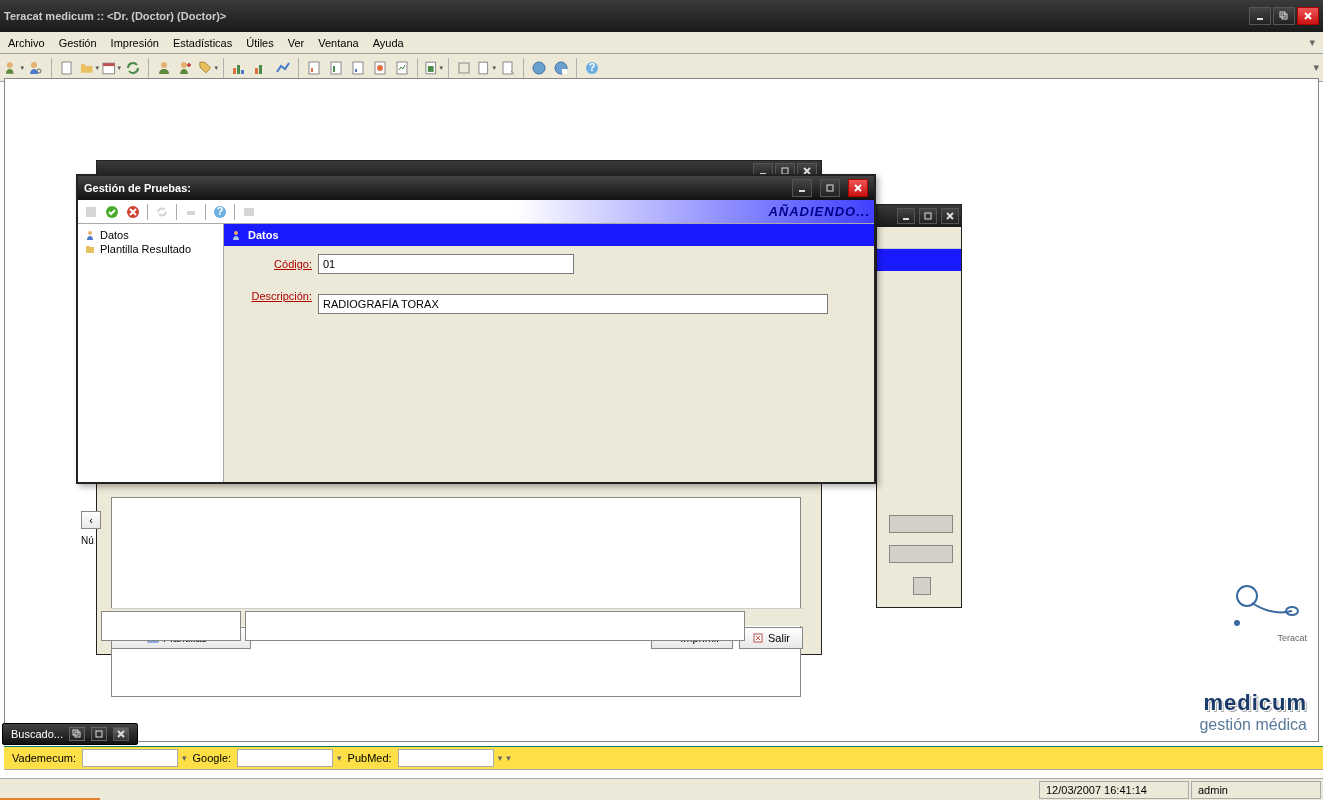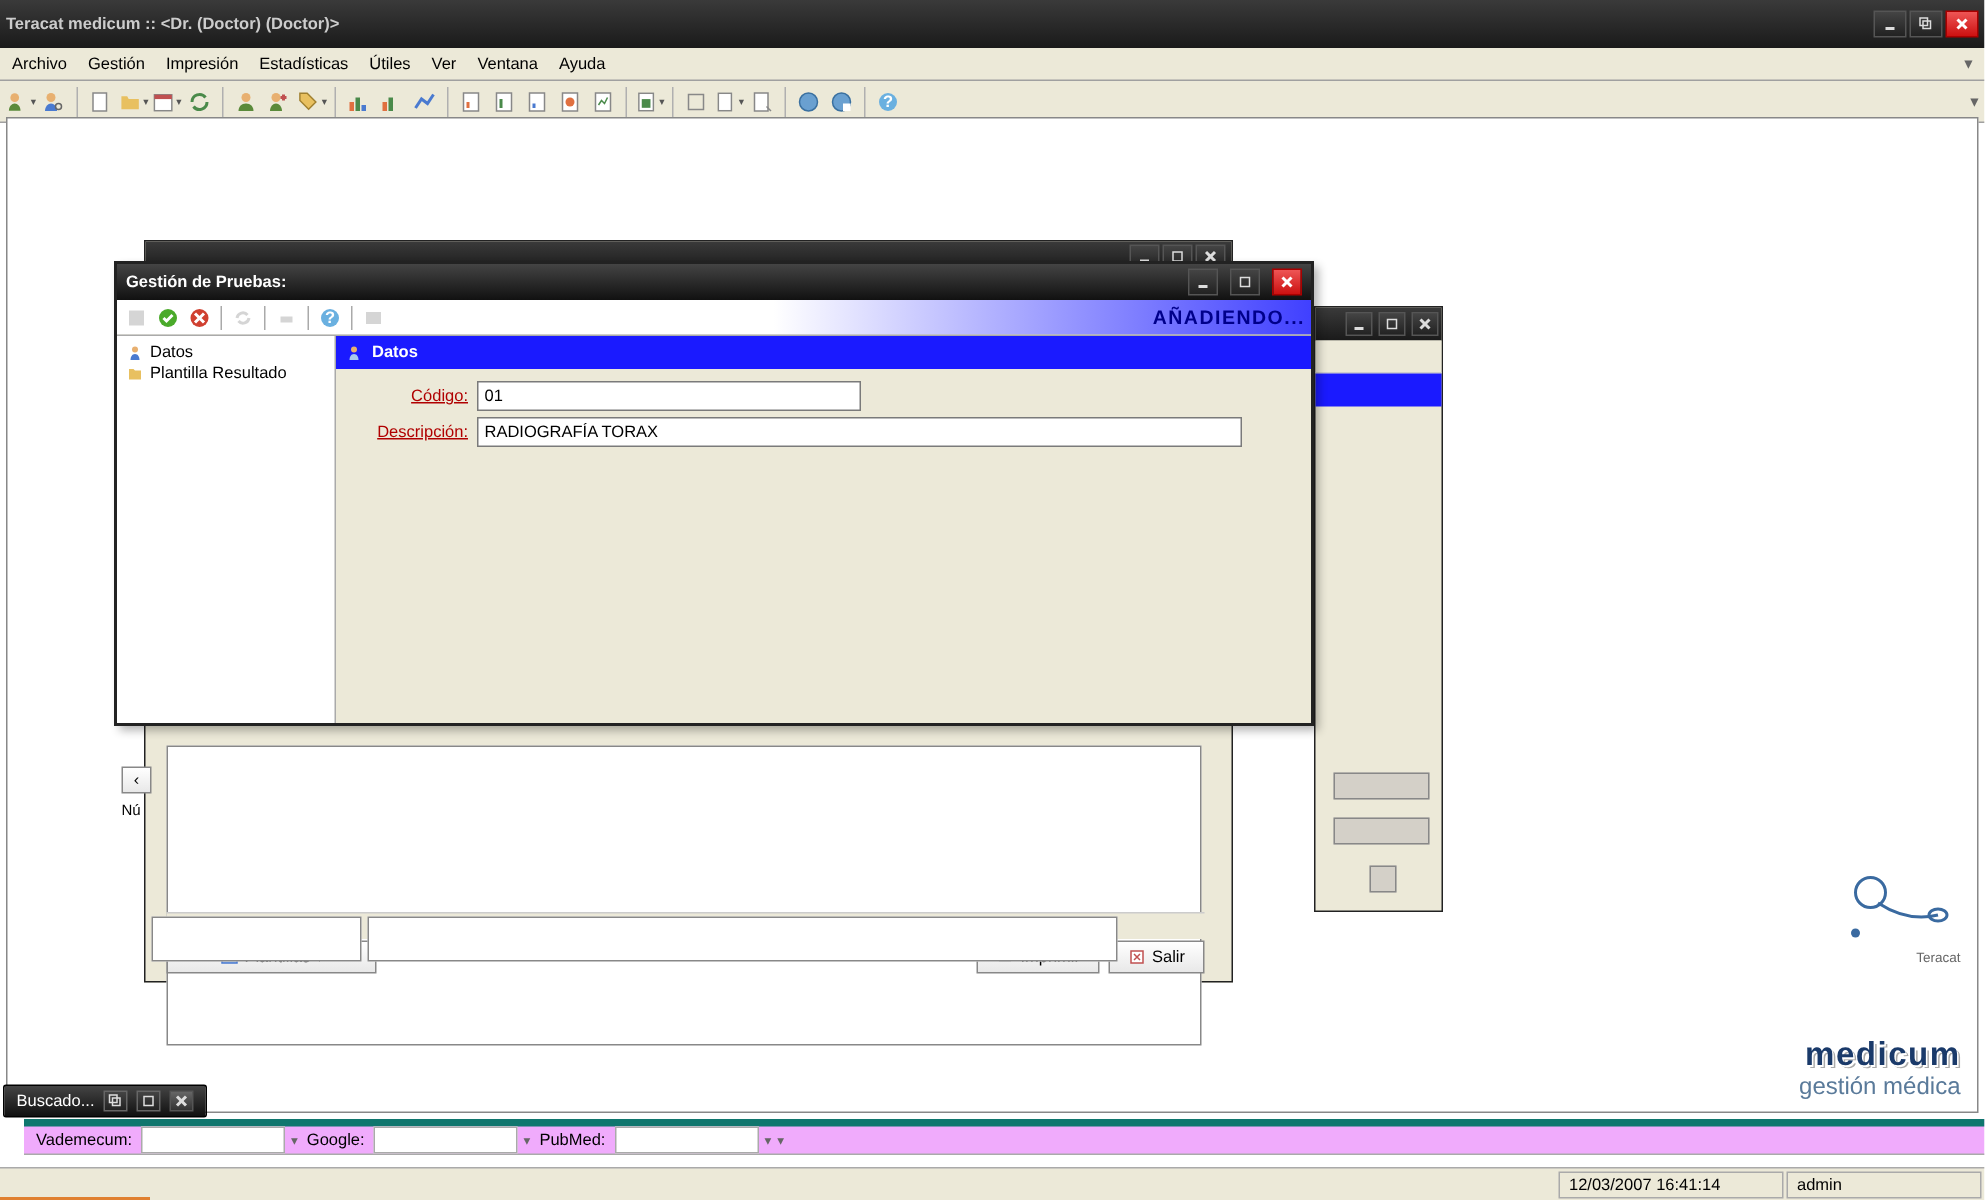--- a/index.html
+++ b/index.html
@@ -51,21 +51,21 @@
   .bw2-stripe{height:22px;background:#ece9d8;border-bottom:1px solid #ccc;}
   .bw2-blue{height:22px;background:#1a1aff;}
   .bw2-graycell{ position:absolute; right:8px; width:64px; height:18px; background:#d4d0c8; border:1px solid #888;}
 
   
   .dialog { position:absolute; left:76px; top:174px; width:800px; height:310px; border:2px solid #222; background:#ece9d8; box-shadow:3px 3px 6px rgba(0,0,0,0.3);}
   .dialog .dtitle { height:24px; background:linear-gradient(#444,#111); display:flex; align-items:center; color:#fff; padding:0 6px; gap:6px;}
   .dialog .dtitle .t{flex:1; font-weight:bold;}
   .dialog .dtitle .winbtn{height:18px;width:20px;}
   .dialog .dtb { height:24px; background:linear-gradient(to right,#fff 0%,#fff 55%,#4040ff 100%); display:flex; align-items:center; padding:0 4px; gap:3px; border-bottom:1px solid #aaa;}
-  .dialog .dtb .rlabel{ margin-left:auto; color:#00008b; font-weight:bold; font-size:13px; letter-spacing:1px;}
+  .dialog .dtb .rlabel{ margin-left:auto; color:#00008b; font-weight:bold; font-size:13px; letter-spacing:1px;font-style:italic;}
   .dticon{width:18px;height:18px;display:flex;align-items:center;justify-content:center;}
   .dticon.disabled{opacity:.35;}
   .dticon svg{width:14px;height:14px;}
 
   .dialog-body { display:flex; height:calc(100% - 48px);}
   .tree { width:146px; background:#fff; border-right:1px solid #aaa; padding:4px;}
   .tree-item{ display:flex; align-items:center; gap:4px; padding:1px 2px;}
   .tree-item svg{width:12px;height:12px;}
 
   .formpanel { flex:1; background:#ece9d8; display:flex; flex-direction:column;}
@@ -85,21 +85,21 @@
   .logo .sub{font-size:16px;color:#5a7a9a;}
   .logo svg{width:90px;height:50px;}
 
   
   .taskbar { position:absolute; left:2px; bottom:54px; height:24px; display:flex; align-items:center; gap:2px;}
   .taskbtn { height:22px; padding:0 8px; background:linear-gradient(#444,#111); color:#fff; border:1px solid #000; display:flex; align-items:center; gap:4px; border-radius:2px;}
   .taskbtn .winbtn{height:14px;width:16px;border-color:#666;}
   .taskbtn .winbtn.close{background:linear-gradient(#666,#333);border-color:#555;}
 
   
-  .searchbar { position:absolute; left:16px; right:0; bottom:30px; height:24px; background:#f0abfc; border-top:5px solid #0f766e; border-bottom:1px solid #aaa; display:flex; align-items:center; gap:6px; padding:0 8px;}
+  .searchbar { position:absolute; left:4px; right:0; bottom:30px; height:24px; background:#fde047; border-top:1px solid #0f766e; border-bottom:1px solid #aaa; display:flex; align-items:center; gap:6px; padding:0 8px;}
   .searchbar input{ height:18px; width:96px; border:1px solid #aaa; background:#fff;}
   .searchbar .chev{ color:#666; font-size:9px; margin-left:-2px;}
   .sb-right{margin-left:auto;}
 
   
   .statusbar { position:absolute; left:0; right:0; bottom:0; height:22px; background:#ece9d8; border-top:1px solid #aaa; display:flex; align-items:center;}
   .statuscell { height:18px; border:1px solid #aaa; padding:0 6px; display:flex; align-items:center; margin-right:2px; background:#ece9d8;}
   .statusbar .orange{ position:absolute; left:0; bottom:0; width:100px; height:2px; background:#e08030;}
 </style>
 </head>
@@ -462,21 +462,21 @@
           </svg>
         <span>Datos</span>
       </div>
       <div class="formgrid">
         <div class="formrow">
           <label class="red">Código:</label>
           <input style="width: 256px;" value="01">
         </div>
         <div class="formrow">
           <label class="red">Descripción:</label>
-          <input style="width: 510px;" value="RADIOGRAFÍA TORAX">
+          <input style="width: 510px; margin-top: 16px;" value="RADIOGRAFÍA TORAX">
         </div>
       </div>
     </div>
   </div>
 </div>
 
 <div class="logo">
   <svg viewBox="0 0 90 50">
       <circle cx="30" cy="15" r="10" fill="none" stroke="#3a6aa0" stroke-width="2"></circle>
       <path d="M35 22 Q55 35 75 30" fill="none" stroke="#3a6aa0" stroke-width="2"></path>

